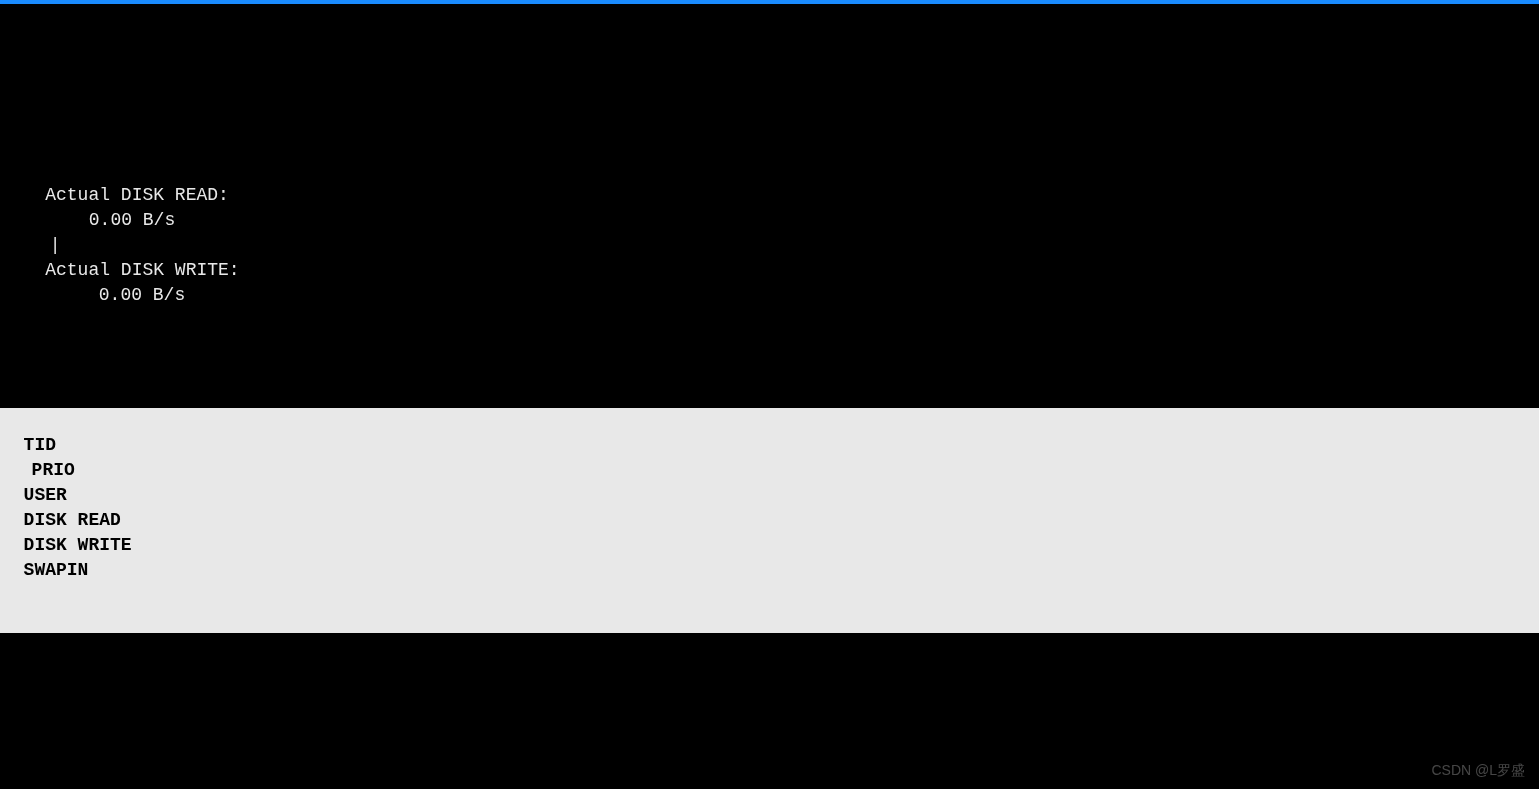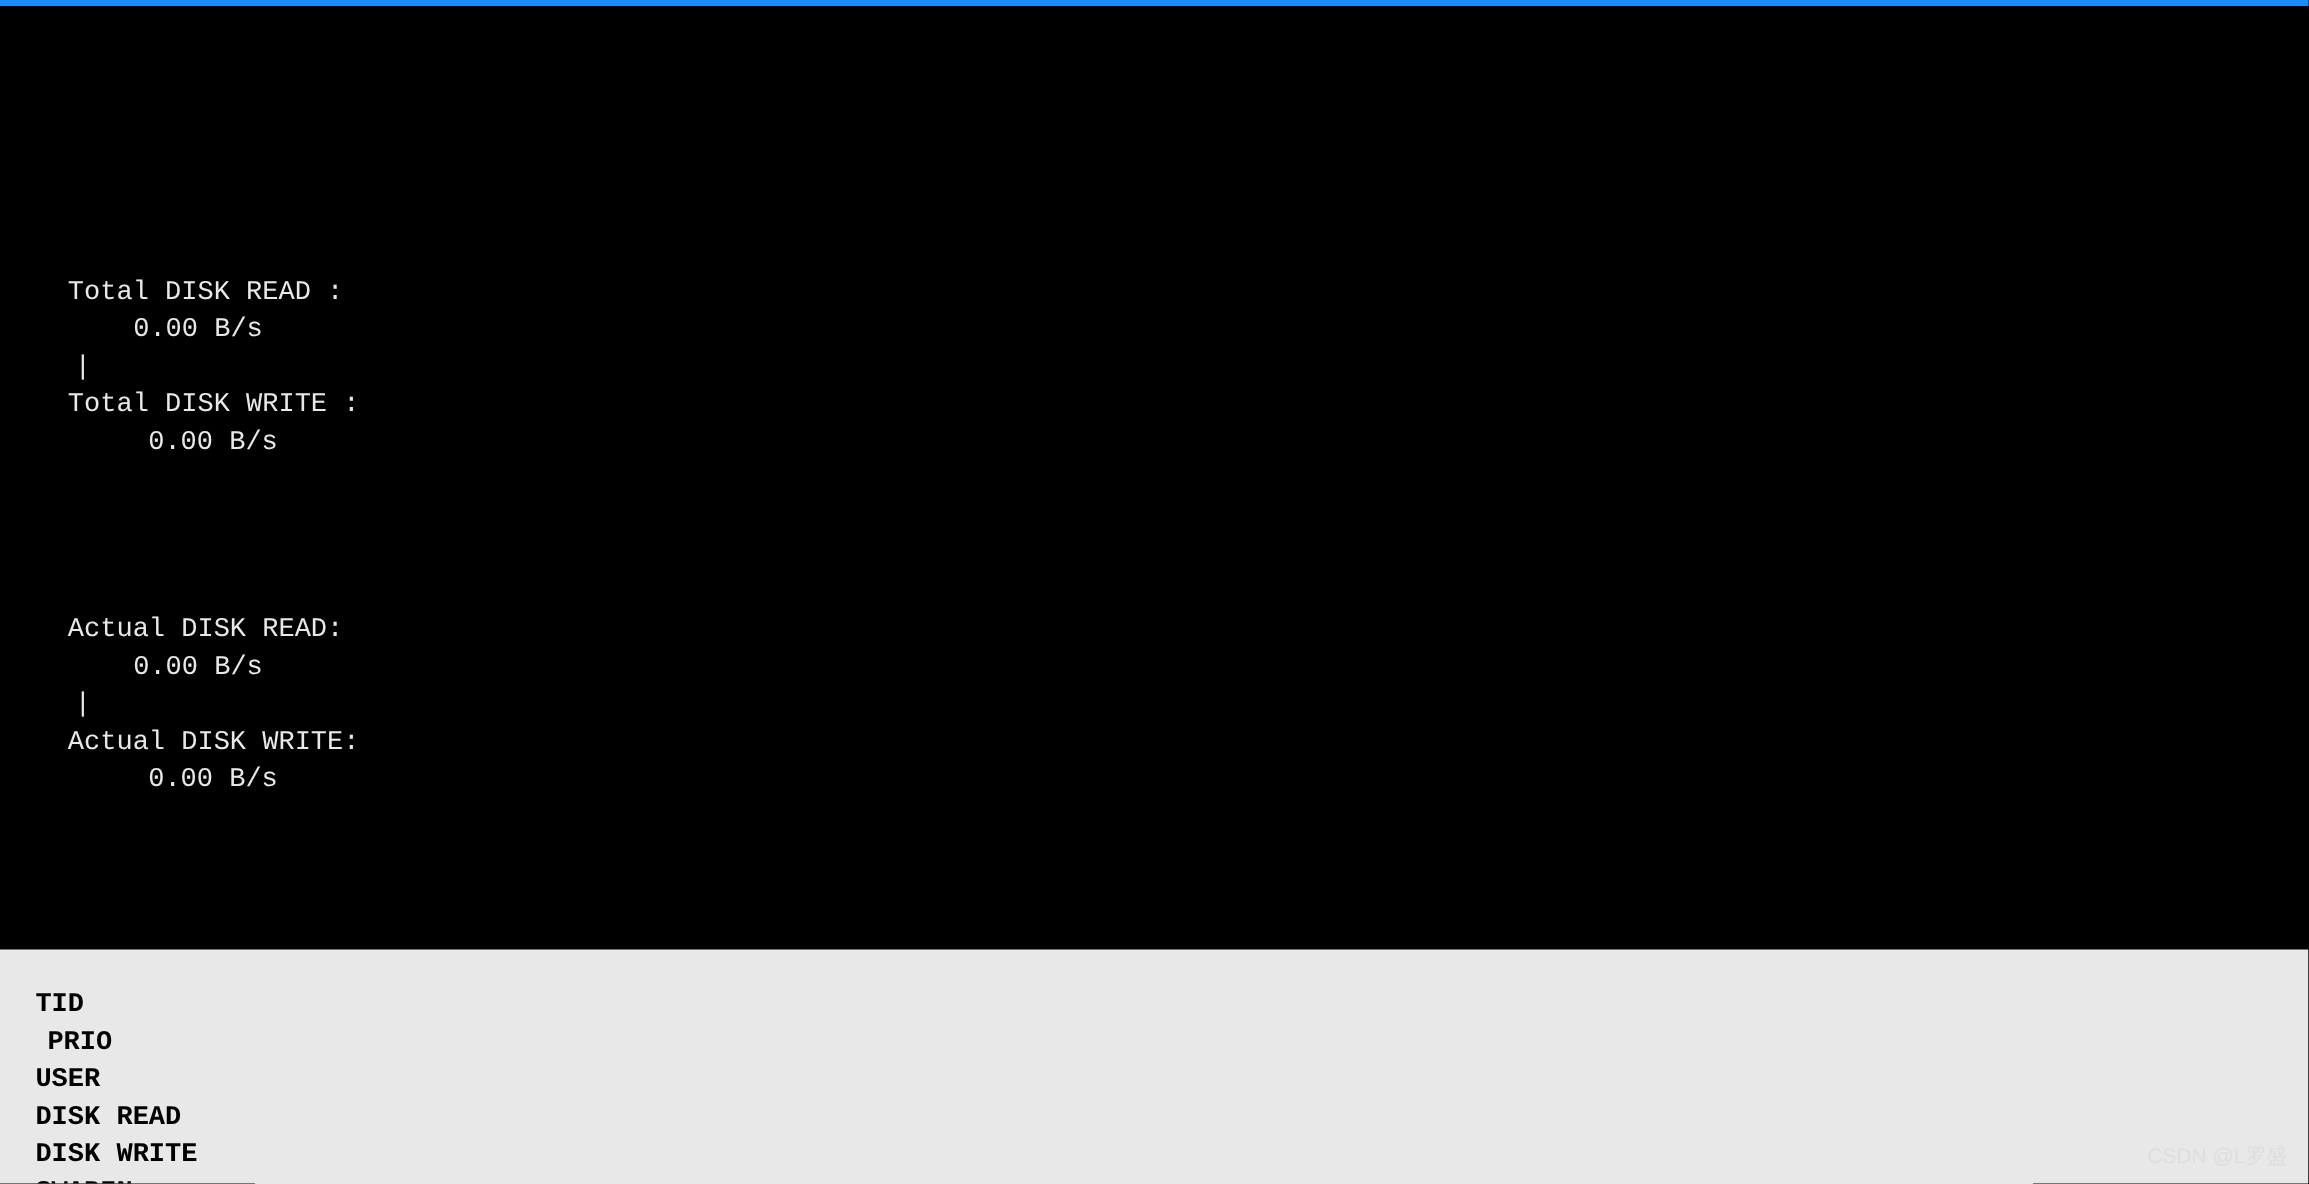--- a/index.html
+++ b/index.html
@@ -44,27 +44,20 @@
     white-space:nowrap;
   }
 </style>
 </head>
 <body>
 
 
 
 <div class="summary">
   <div class="summary-line">
-    <span class="lbl-l">Total DISK READ :</span>
-    <span class="val-l">0.00 B/s</span>
-    <span class="sep">|</span>
-    <span class="lbl-r">Total DISK WRITE :</span>
-    <span class="val-r">0.00 B/s</span>
-  </div>
-  <div class="summary-line">
     <span class="lbl-l">Actual DISK READ:</span>
     <span class="val-l">0.00 B/s</span>
     <span class="sep">|</span>
     <span class="lbl-r">Actual DISK WRITE:</span>
     <span class="val-r">0.00 B/s</span>
   </div>
 </div>
 
 <div class="header-row">
   <span class="c-tid">TID</span>

